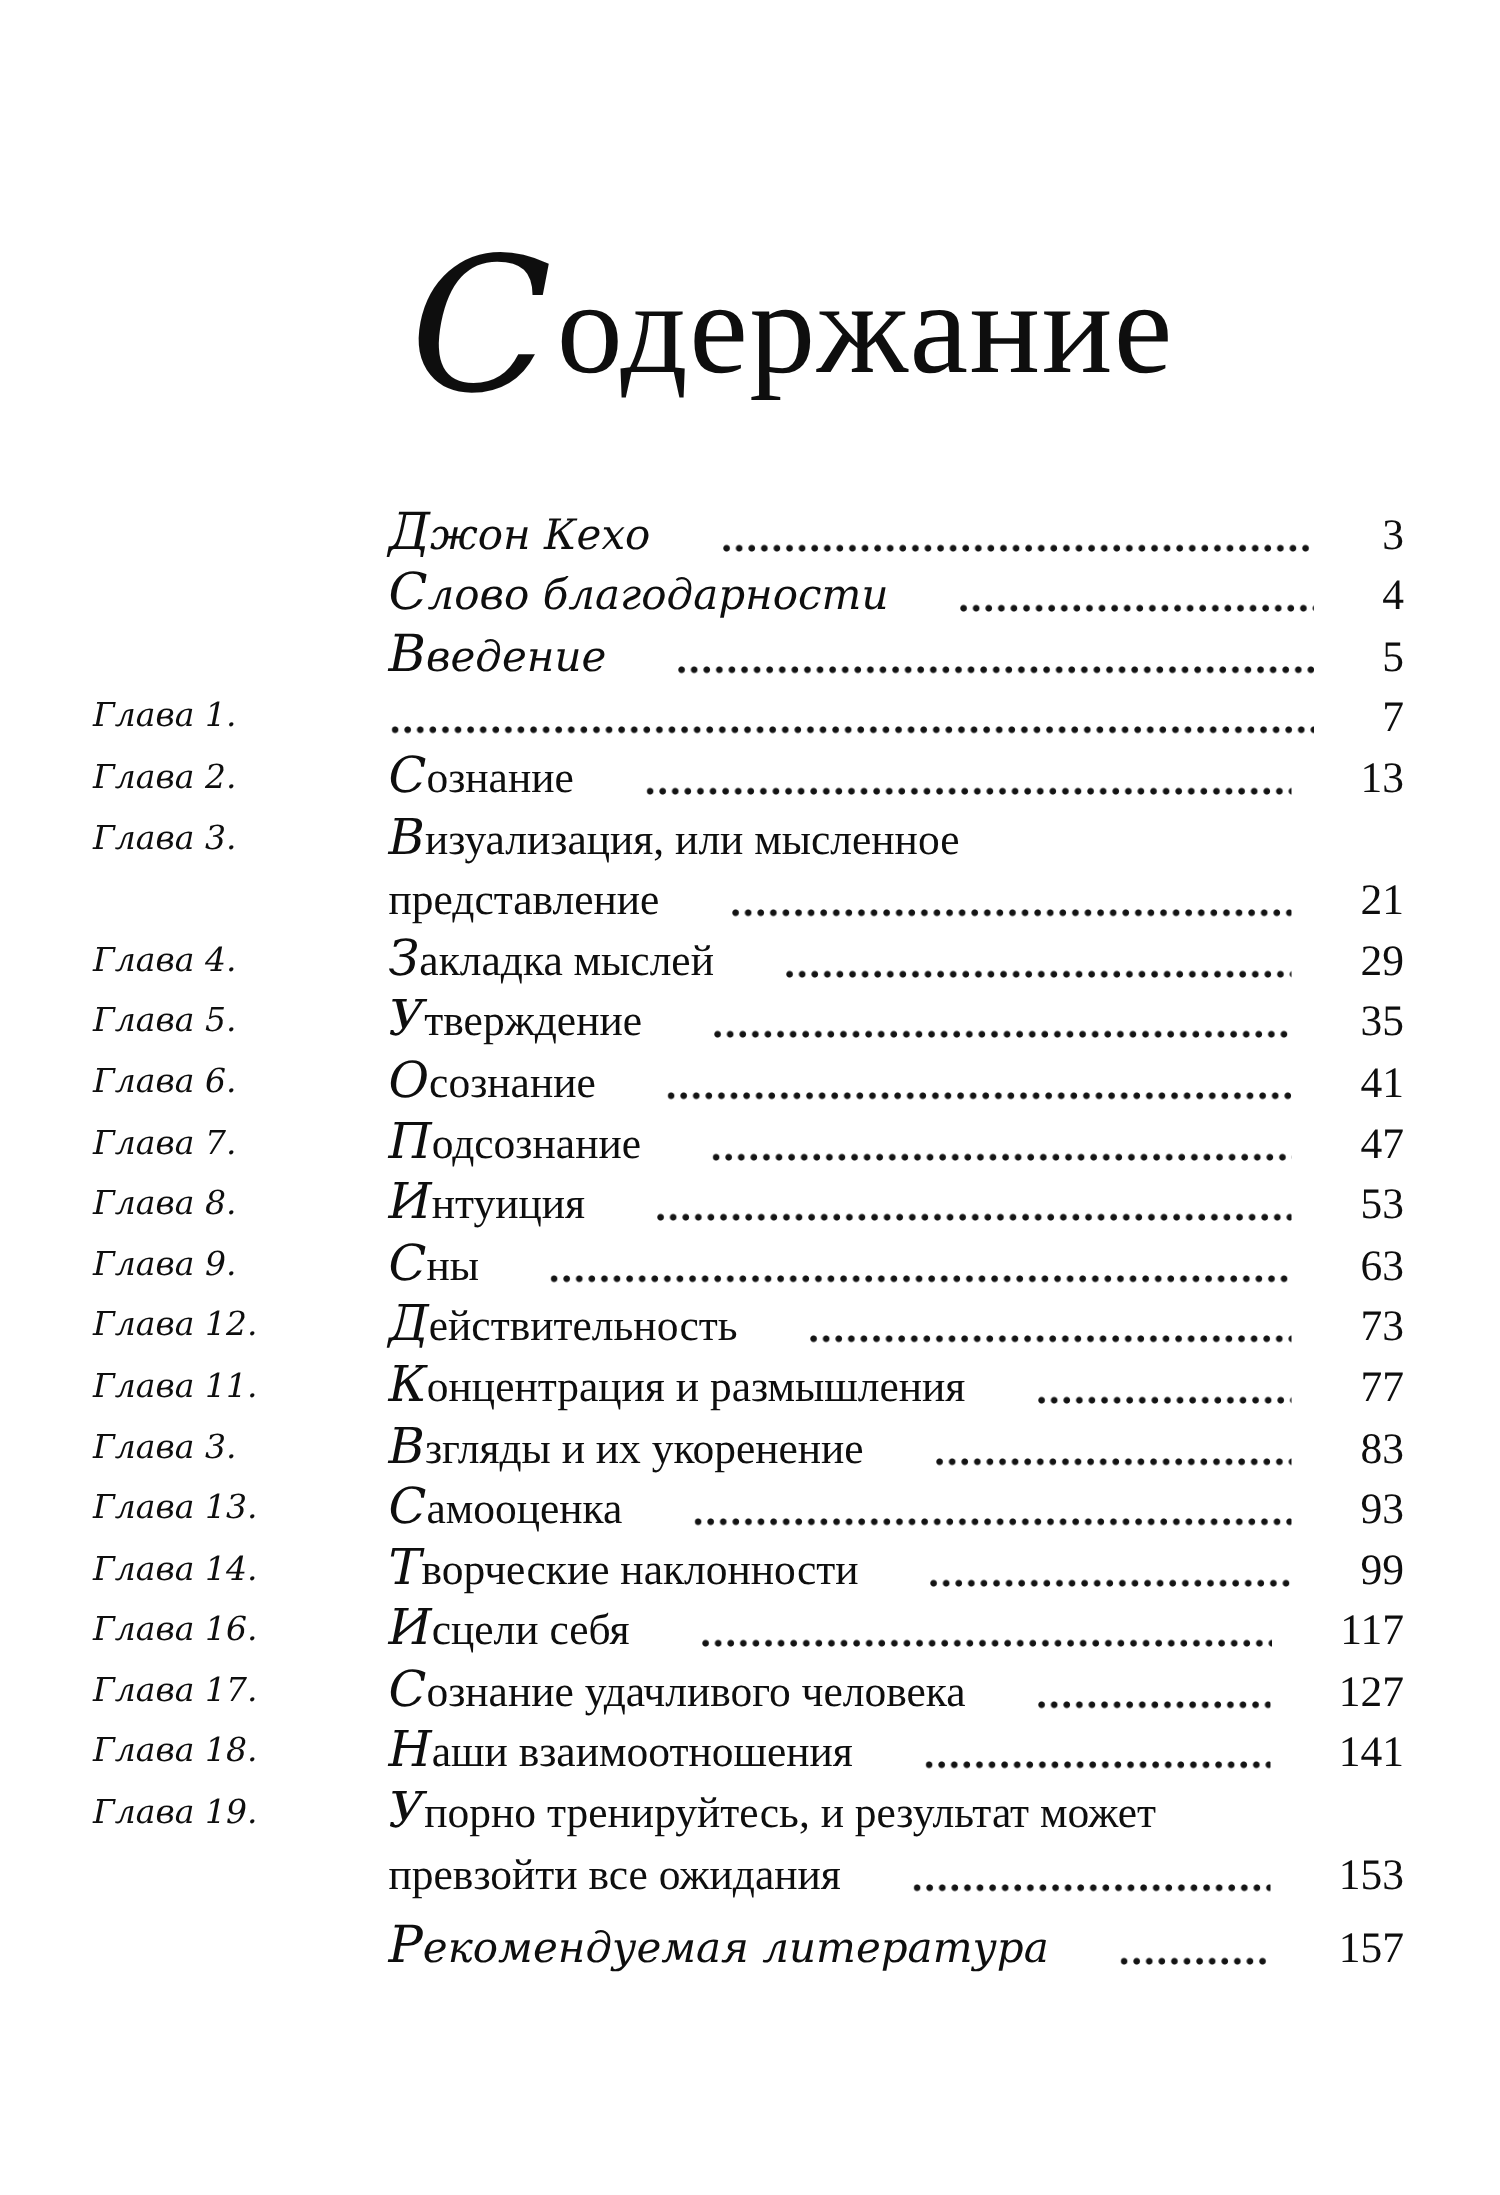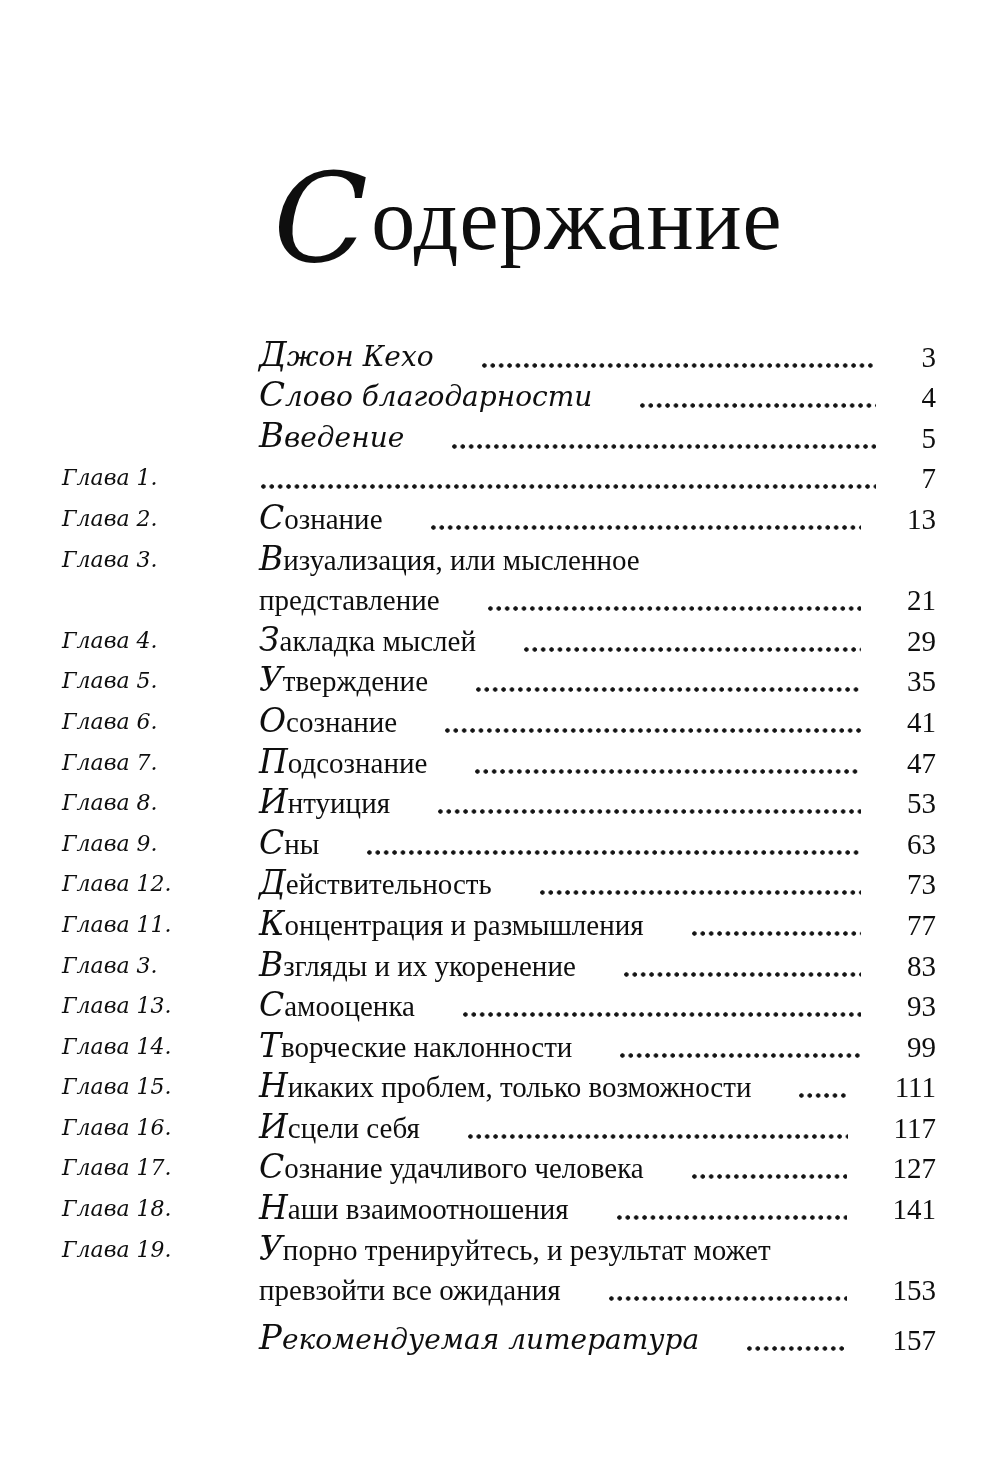--- a/index.html
+++ b/index.html
@@ -199,26 +199,20 @@
         <span class="leader"></span>
         <span class="pg">93</span>
       </div>
       <div class="row">
         <span class="lbl">Глава 14.</span>
         <span class="ttl"><span class="initial">Т</span>ворческие наклонности</span>
         <span class="leader"></span>
         <span class="pg">99</span>
       </div>
       <div class="row">
-        <span class="lbl">Глава 15.</span>
-        <span class="ttl"><span class="initial">Н</span>икаких проблем, только возможности</span>
-        <span class="leader"></span>
-        <span class="pg">111</span>
-      </div>
-      <div class="row">
         <span class="lbl">Глава 16.</span>
         <span class="ttl"><span class="initial">И</span>сцели себя</span>
         <span class="leader"></span>
         <span class="pg">117</span>
       </div>
       <div class="row">
         <span class="lbl">Глава 17.</span>
         <span class="ttl"><span class="initial">С</span>ознание удачливого человека</span>
         <span class="leader"></span>
         <span class="pg">127</span>

